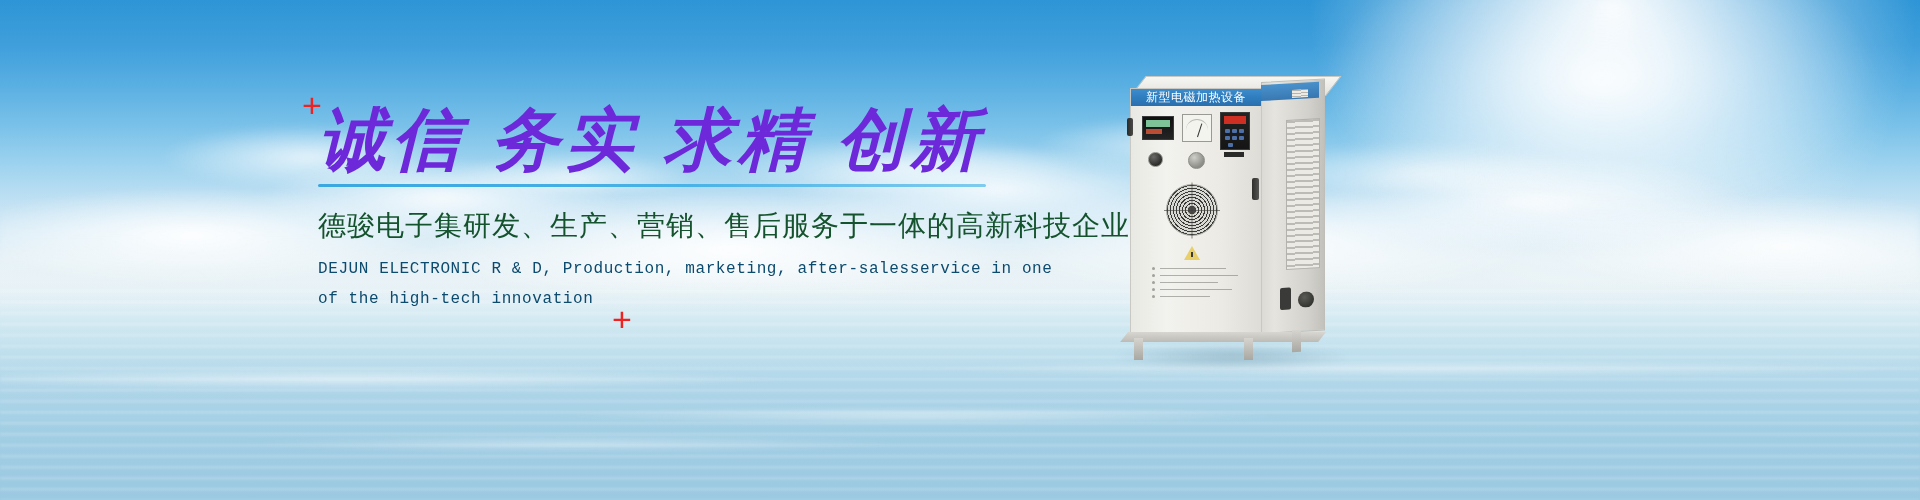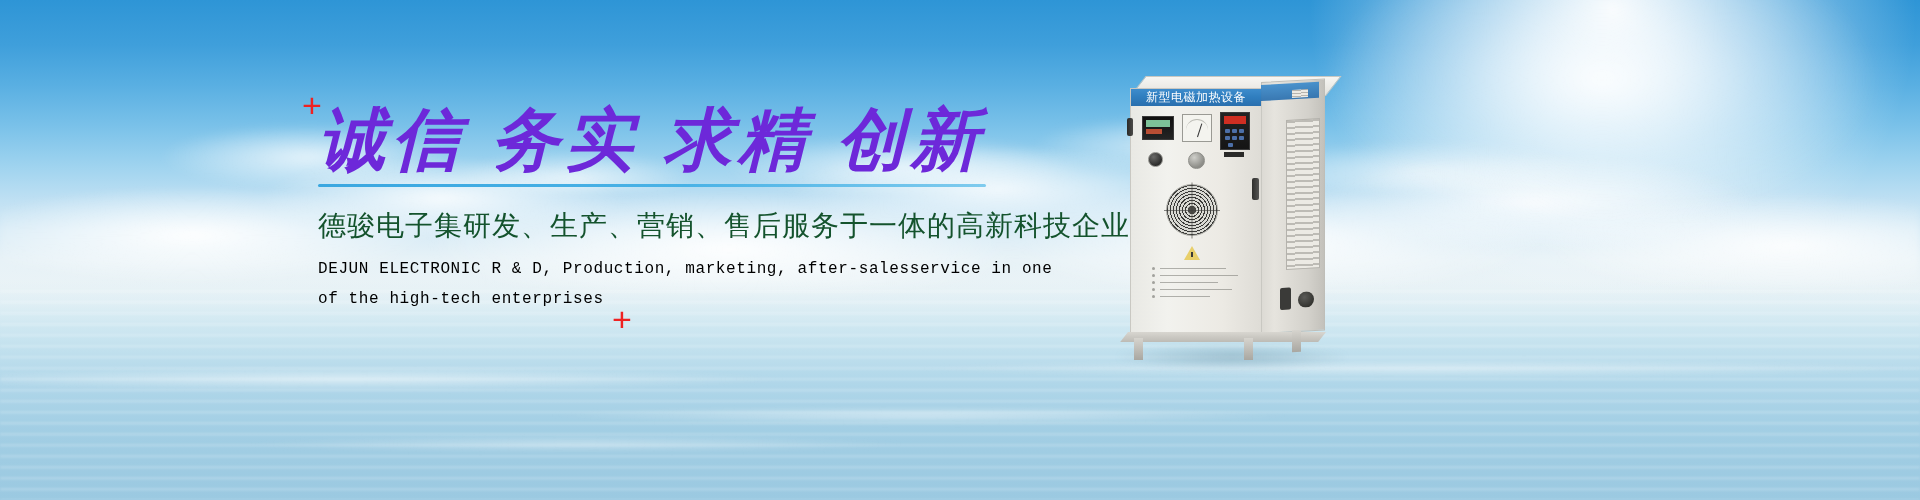--- a/index.html
+++ b/index.html
@@ -127,21 +127,21 @@
   }
   .desc-cn{
     color:#14532d;
     font-family:"Liberation Serif",serif;
     font-size:28px;
     letter-spacing:1px;
     margin:0 0 10px 0;
     white-space:nowrap;
   }
   .desc-en{
-    color:#000000;
+    color:#0c4a6e;
     font-family:"Liberation Mono",monospace;
     font-size:16px;
     letter-spacing:0.6px;
     line-height:1.85;
     margin:0;
     white-space:nowrap;
   }
 
   
   .plus{
@@ -368,21 +368,21 @@
   <div class="streaks2"></div>
 
   <div class="plus plus-tl">+</div>
   <div class="plus plus-bot">+</div>
 
   <div class="textblock">
     <h1 class="headline">诚信 务实 求精 创新</h1>
     <div class="divider"></div>
     <p class="desc-cn">德骏电子集研发、生产、营销、售后服务于一体的高新科技企业</p>
     <p class="desc-en">DEJUN ELECTRONIC R &amp; D, Production, marketing, after-salesservice in one</p>
-    <p class="desc-en">of the high-tech enterprises</p>
+    <p class="desc-en">of the high-tech innovation</p>
   </div>
 
   <div class="machine">
     <div class="m-shadow"></div>
     <div class="m-top"></div>
     <div class="m-side"></div>
     <div class="m-front"></div>
 
     <div class="m-label-side"></div>
     <div class="m-label">

